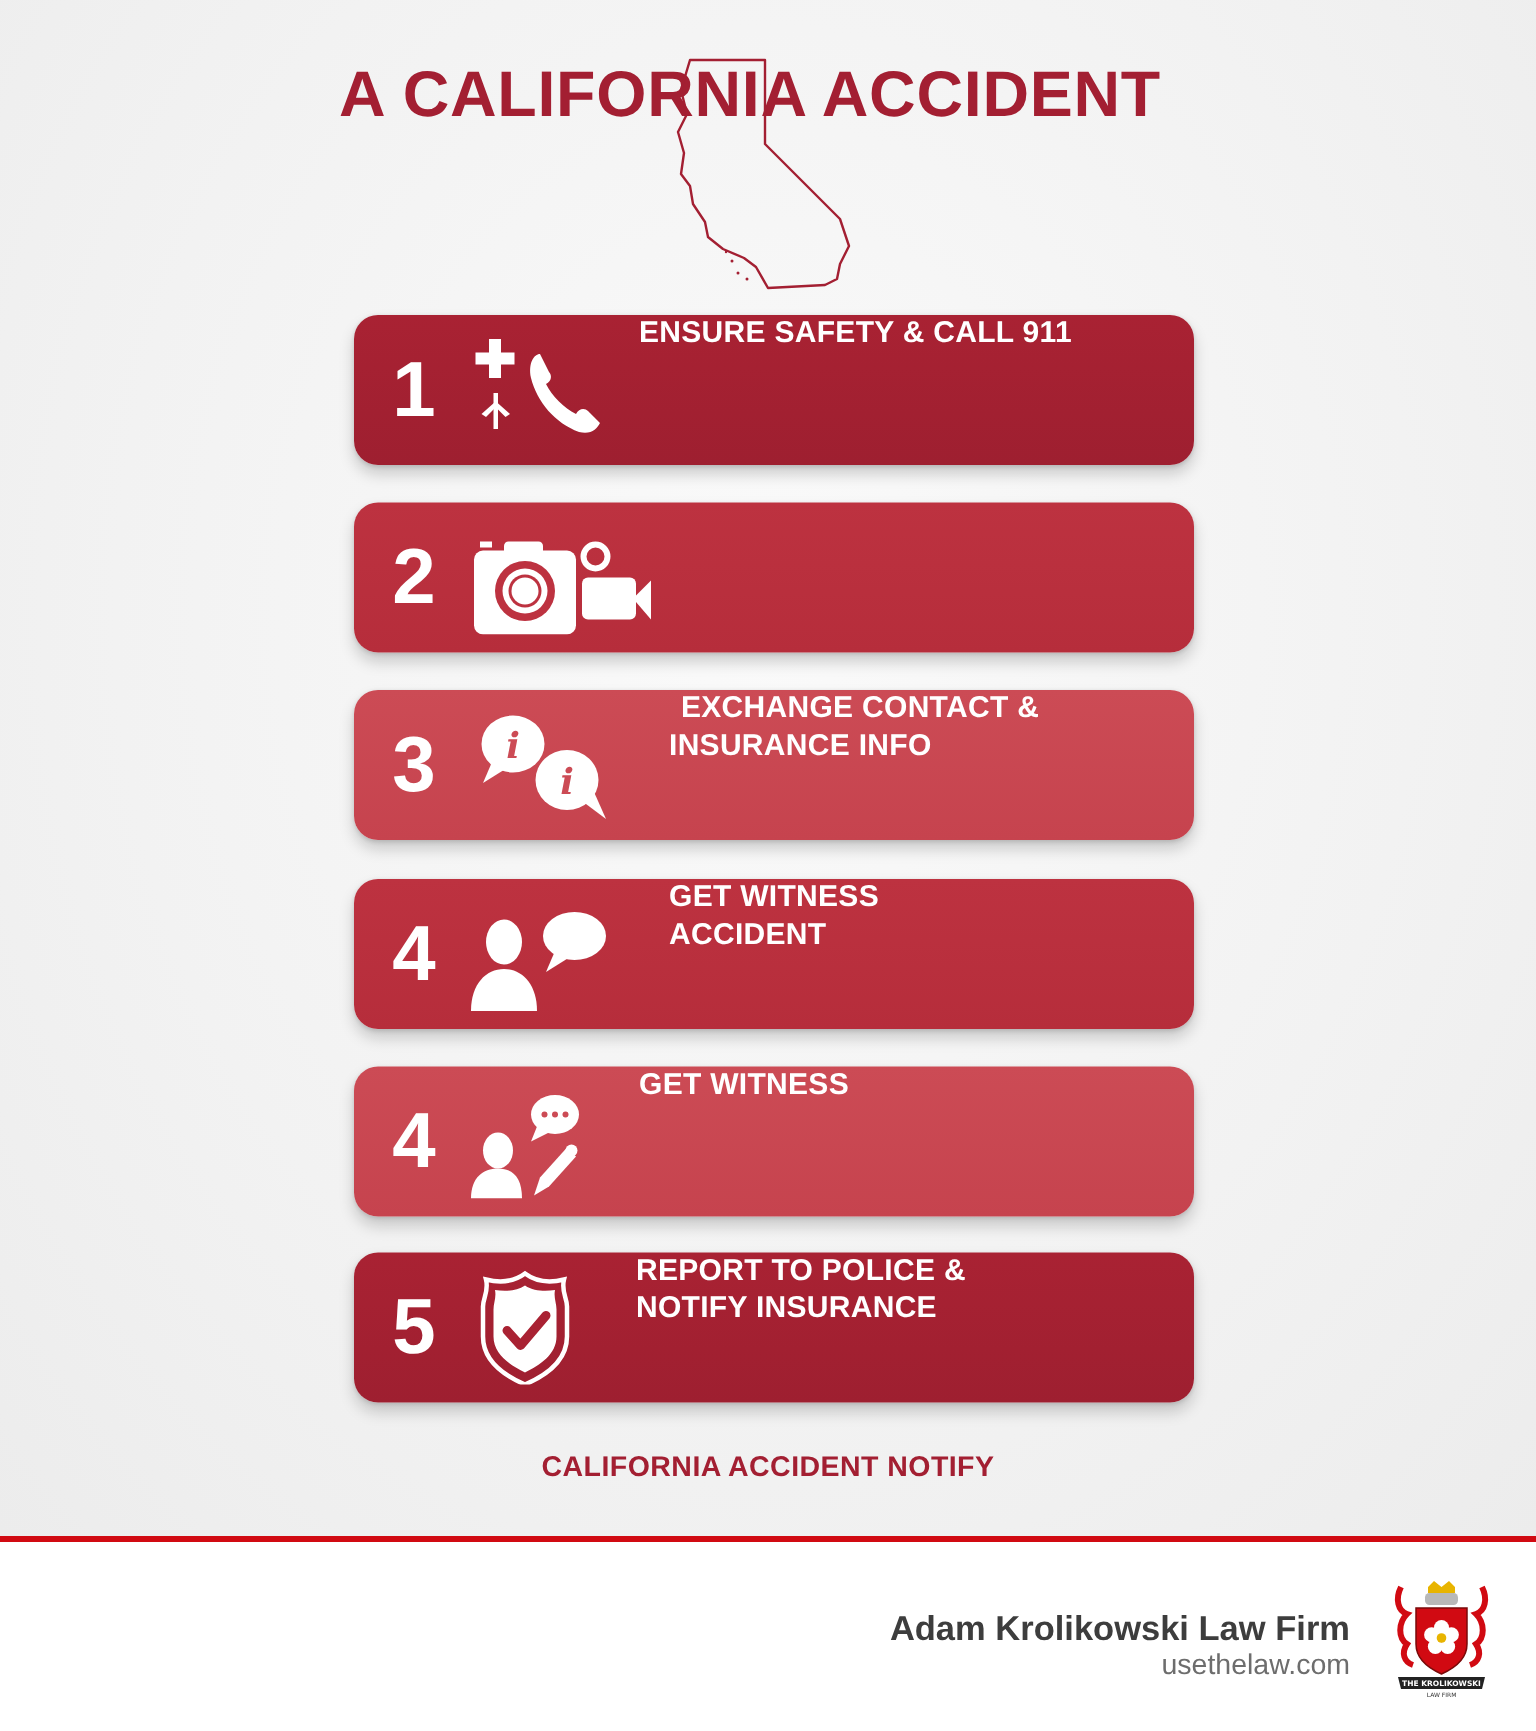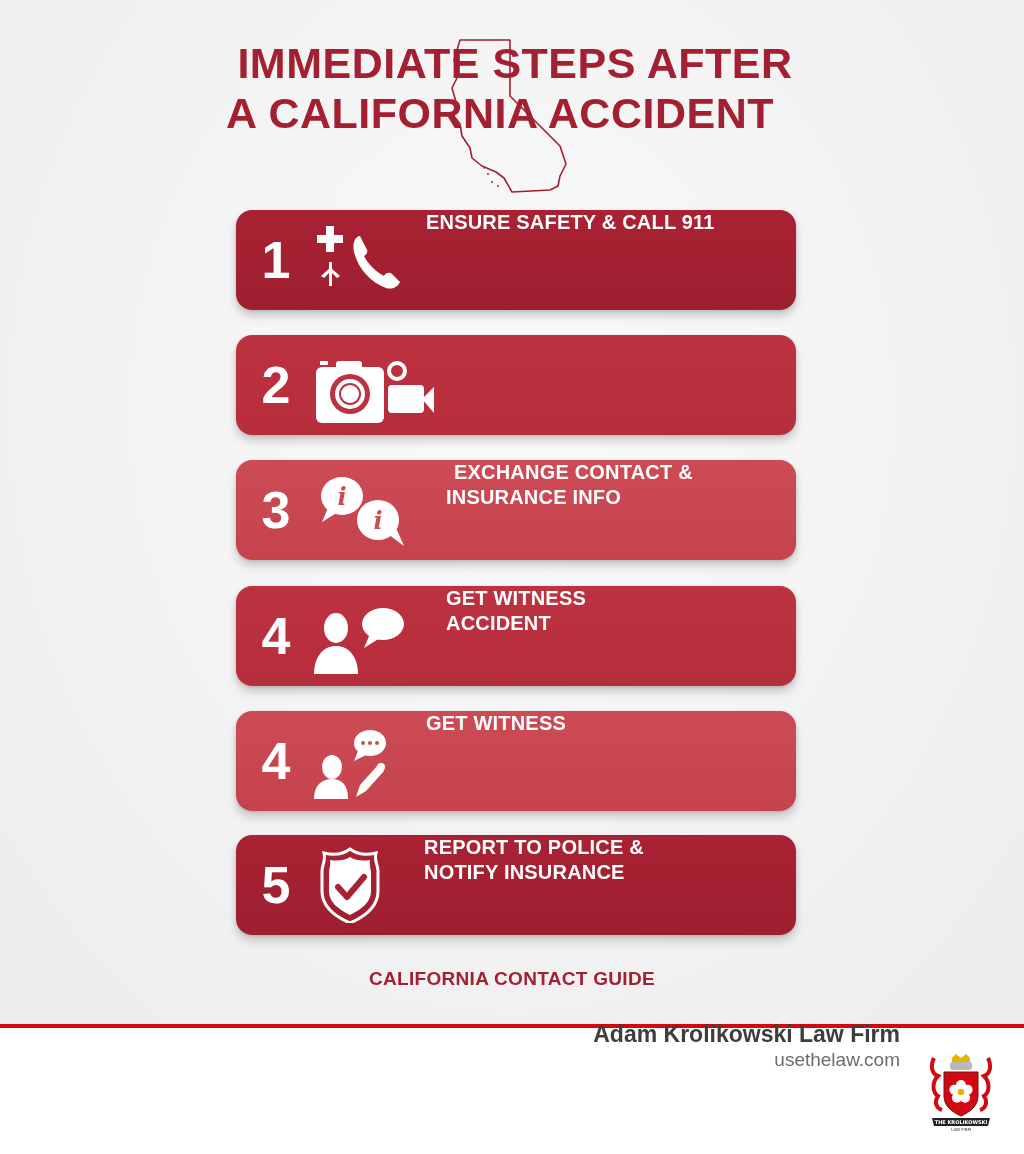--- a/index.html
+++ b/index.html
@@ -43,33 +43,32 @@
     .step .text span { display: block; }
     .c-dark { background: linear-gradient(180deg, #a92233 0%, #9e1f30 100%); }
     .c-mid { background: linear-gradient(180deg, #bd3240 0%, #b62d3b 100%); }
     .c-light { background: linear-gradient(180deg, #cc4b55 0%, #c6434e 100%); }
     .footer-caption {
       position: absolute; left: 0; top: 968px; width: 1024px; text-align: center;
       font-size: 19px; font-weight: 700; color: #a31f32; letter-spacing: 0.3px;
     }
     .red-rule { position: absolute; left: 0; top: 1024px; width: 1024px; height: 4px; background: #d10a12; }
     .brand {
-      position: absolute; right: 124px; top: 1019px; text-align: right;
+      position: absolute; right: 124px; top: 1070px; text-align: right;
     }
     .brand .name { font-size: 23px; font-weight: 700; color: #3d3d3d; line-height: 30px; }
     .brand .url { font-size: 19px; color: #6d6d6d; line-height: 22px; }
     .crest { position: absolute; left: 928px; top: 1052px; width: 66px; height: 80px; }
   </style>
 </head>
 <body>
 
 <div class="poster">
 
   <h1 class="title">
-    <span class="l1">IMMEDIATE STEPS AFTER</span>
     <span class="l2">A CALIFORNIA ACCIDENT</span>
   </h1>
 
   <svg class="ca-map" viewBox="0 0 190 160">
     <path d="M60 4 L110 4 L110 60 L160 110 L166 128 L160 140 L158 150 L150 154 L112 156 L104 142 L96 136 L82 130 L72 122 L70 112 L62 100 L60 88 L54 80 L56 66 L52 52 L58 40 L54 24 Z" fill="none" stroke="#a31f32" stroke-width="1.6" stroke-linejoin="round"></path>
     <circle cx="88" cy="138" r="1" fill="#a31f32"></circle>
     <circle cx="92" cy="146" r="1" fill="#a31f32"></circle>
     <circle cx="98" cy="150" r="1" fill="#a31f32"></circle>
     <circle cx="84" cy="132" r="0.8" fill="#a31f32"></circle>
   </svg>
@@ -179,21 +178,21 @@
         <path d="M36 10 C30 14 22 14 16 13 C17 18 15 22 15 26 L15 44 C15 56 26 63 36 68 C46 63 57 56 57 44 L57 26 C57 22 55 18 56 13 C50 14 42 14 36 10 Z" fill="#fff"></path>
         <path d="M24 40 L33 50 L50 30" fill="none" stroke="#a92233" stroke-width="6" stroke-linecap="round" stroke-linejoin="round"></path>
       </g>
     </svg>
     <div class="text" style="left:188px;">
       <span>REPORT TO POLICE &amp;</span>
       <span>NOTIFY INSURANCE</span>
     </div>
   </div>
 
-  <div class="footer-caption">CALIFORNIA CONTACT GUIDE</div>
+  <div class="footer-caption">CALIFORNIA ACCIDENT NOTIFY</div>
 </div>
 
 <div class="red-rule"></div>
 
 <div class="brand">
   <div class="name">Adam Krolikowski Law Firm</div>
   <div class="url">usethelaw.com</div>
 </div>
 
 <svg class="crest" viewBox="0 0 66 80">

